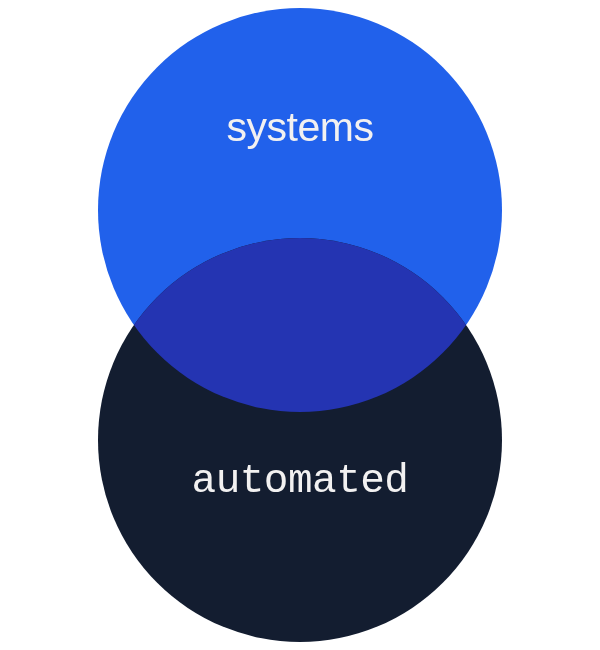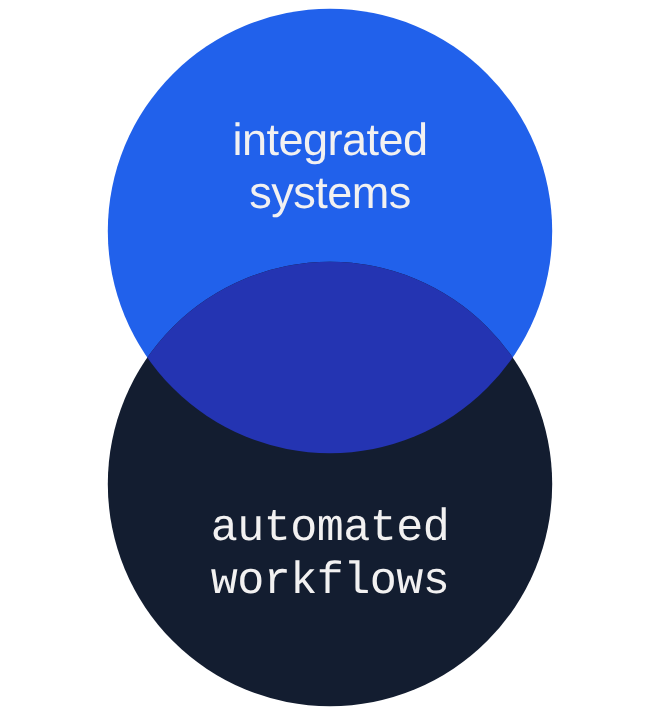--- a/index.html
+++ b/index.html
@@ -48,25 +48,23 @@
       <clipPath id="clip-top-circle">
         <circle cx="300" cy="210" r="202"></circle>
       </clipPath>
     </defs>
     <circle cx="300" cy="210" r="202" fill="#2161EB"></circle>
     <circle cx="300" cy="440" r="202" fill="#131D30"></circle>
     <circle cx="300" cy="440" r="202" clip-path="url(#clip-top-circle)" fill="#2434B2"></circle>
   </svg>
 
   <div class="label label-top">
-    <span>integrated</span>
     <span>systems</span>
   </div>
 
   <div class="label label-overlap">
   </div>
 
   <div class="label label-bottom">
     <span>automated</span>
-    <span>workflows</span>
   </div>
 
 </div>
 
 </body></html>

